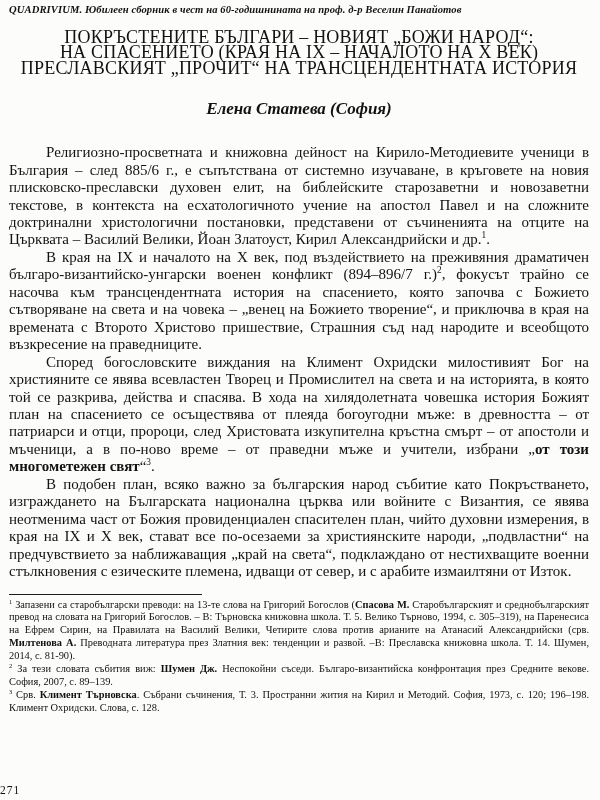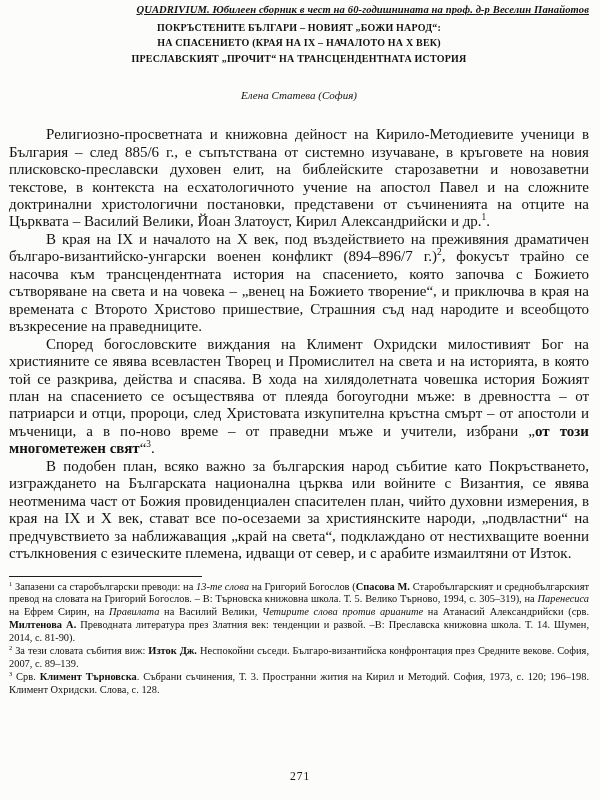--- a/index.html
+++ b/index.html
@@ -3,49 +3,49 @@
 <meta charset="utf-8">
 <style>
   html,body{margin:0;padding:0;background:#9a9a9a;}
   .page{
     width:600px;height:800px;background:#fcfcfa;color:#121212;
     font-family:"Liberation Serif","DejaVu Serif",serif;
     position:relative;box-sizing:border-box;
     padding:3px 11px 0 9px;overflow:hidden;
   }
   .running-header{
-    text-align:right;font-weight:bold;font-style:italic;
-    font-size:10.6px;line-height:13px;text-decoration:underline;
+    text-align:left;font-weight:bold;font-style:italic;
+    font-size:10.6px;line-height:13px;
     letter-spacing:0.1px;white-space:nowrap;
   }
   .title{
-    text-align:center;font-weight:bold;font-size:10px;line-height:15.4px;
-    margin-top:4px;letter-spacing:0.2px;
+    text-align:center;font-weight:normal;font-size:18px;line-height:15.4px;
+    margin-top:14px;letter-spacing:0.2px;
   }
   .author{
-    text-align:center;font-weight:normal;font-style:italic;
-    font-size:11px;margin-top:23px;
+    text-align:center;font-weight:bold;font-style:italic;
+    font-size:17px;margin-top:23px;
   }
   .body-text{
     margin-top:25px;font-size:15px;line-height:17.45px;text-align:justify;
   }
   .body-text p{margin:0;text-indent:37px;}
   sup.fnref{font-size:0.62em;line-height:0;vertical-align:super;}
   .bi{font-weight:bold;}
-  .it{font-style:italic;}
+  .it{}
   .footnote-block{
     margin-top:13px;font-size:10.4px;line-height:12.9px;text-align:justify;
   }
   .footnote-sep{
     width:193px;height:0;border-top:1.7px solid #1c1c1c;margin:0 0 4px 0;
   }
   .footnote-block p{margin:0;}
   .page-number{
-    position:absolute;bottom:18px;left:0;right:0;
-    text-align:center;font-size:11.5px;letter-spacing:1px;margin-top:20px;
+    position:absolute;bottom:4px;left:0;right:0;
+    font-size:11.5px;letter-spacing:1px;margin-top:20px;
   }
 </style>
 </head>
 <body>
 
 <div class="page">
 
   <div class="running-header">QUADRIVIUM. Юбилеен сборник в чест на 60-годишнината на проф. д-р Веселин Панайотов</div>
 
   <div class="title">
@@ -64,20 +64,20 @@
     <p><span>Според богословските виждания на Климент Охридски милостивият Бог на християните се явява всевластен Творец и Промислител на света и на историята, в която той се разкрива, действа и спасява. В хода на хилядолетната човешка история Божият план на спасението се осъществява от плеяда богоугодни мъже: в древността – от патриарси и отци, пророци, след Христовата изкупителна кръстна смърт – от апостоли и мъченици, а в по-ново време – от праведни мъже и учители, избрани „</span><span class="bi">от този многометежен свят</span><span>“</span><sup class="fnref">3</sup><span>.</span></p>
 
     <p><span>В подобен план, всяко важно за българския народ събитие като Покръстването, изграждането на Българската национална църква или войните с Византия, се явява неотменима част от Божия провиденциален спасителен план, чийто духовни измерения, в края на IX и X век, стават все по-осезаеми за християнските народи, „подвластни“ на предчувствието за наближаващия „край на света“, подклаждано от нестихващите военни стълкновения с езическите племена, идващи от север, и с арабите измаилтяни от Изток.</span></p>
   </div>
 
   <div class="footnote-block">
     <div class="footnote-sep"></div>
 
     <p><sup class="fnref">1</sup><span> Запазени са старобългарски преводи: на </span><span class="it">13-те слова</span><span> на Григорий Богослов (</span><span class="bi">Спасова М.</span><span> Старобългарският и среднобългарският превод на словата на Григорий Богослов. – В: Търновска книжовна школа. Т. 5. Велико Търново, 1994, с. 305–319), на </span><span class="it">Паренесиса</span><span> на Ефрем Сирин, на </span><span class="it">Правилата</span><span> на Василий Велики, </span><span class="it">Четирите слова против арианите</span><span> на Атанасий Александрийски (срв. </span><span class="bi">Милтенова А.</span><span> Преводната литература през Златния век: тенденции и развой. –В: Преславска книжовна школа. Т. 14. Шумен, 2014, с. 81-90).</span></p>
 
-    <p><sup class="fnref">2</sup><span> За тези словата събития виж: </span><span class="bi">Изток Дж.</span><span> Неспокойни съседи. Българо-византийска конфронтация през Средните векове. София, 2007, с. 89–139.</span></p>
+    <p><sup class="fnref">2</sup><span> За тези словата събития виж: </span><span class="bi">Шумен Дж.</span><span> Неспокойни съседи. Българо-византийска конфронтация през Средните векове. София, 2007, с. 89–139.</span></p>
 
     <p><sup class="fnref">3</sup><span> Срв. </span><span class="bi">Климент Търновска</span><span>. Събрани съчинения, Т. 3. Пространни жития на Кирил и Методий. София, 1973, с. 120; 196–198. Климент Охридски. Слова, с. 128.</span></p>
   </div>
 
   <div class="page-number">271</div>
 
 </div>
 
 </body></html>

